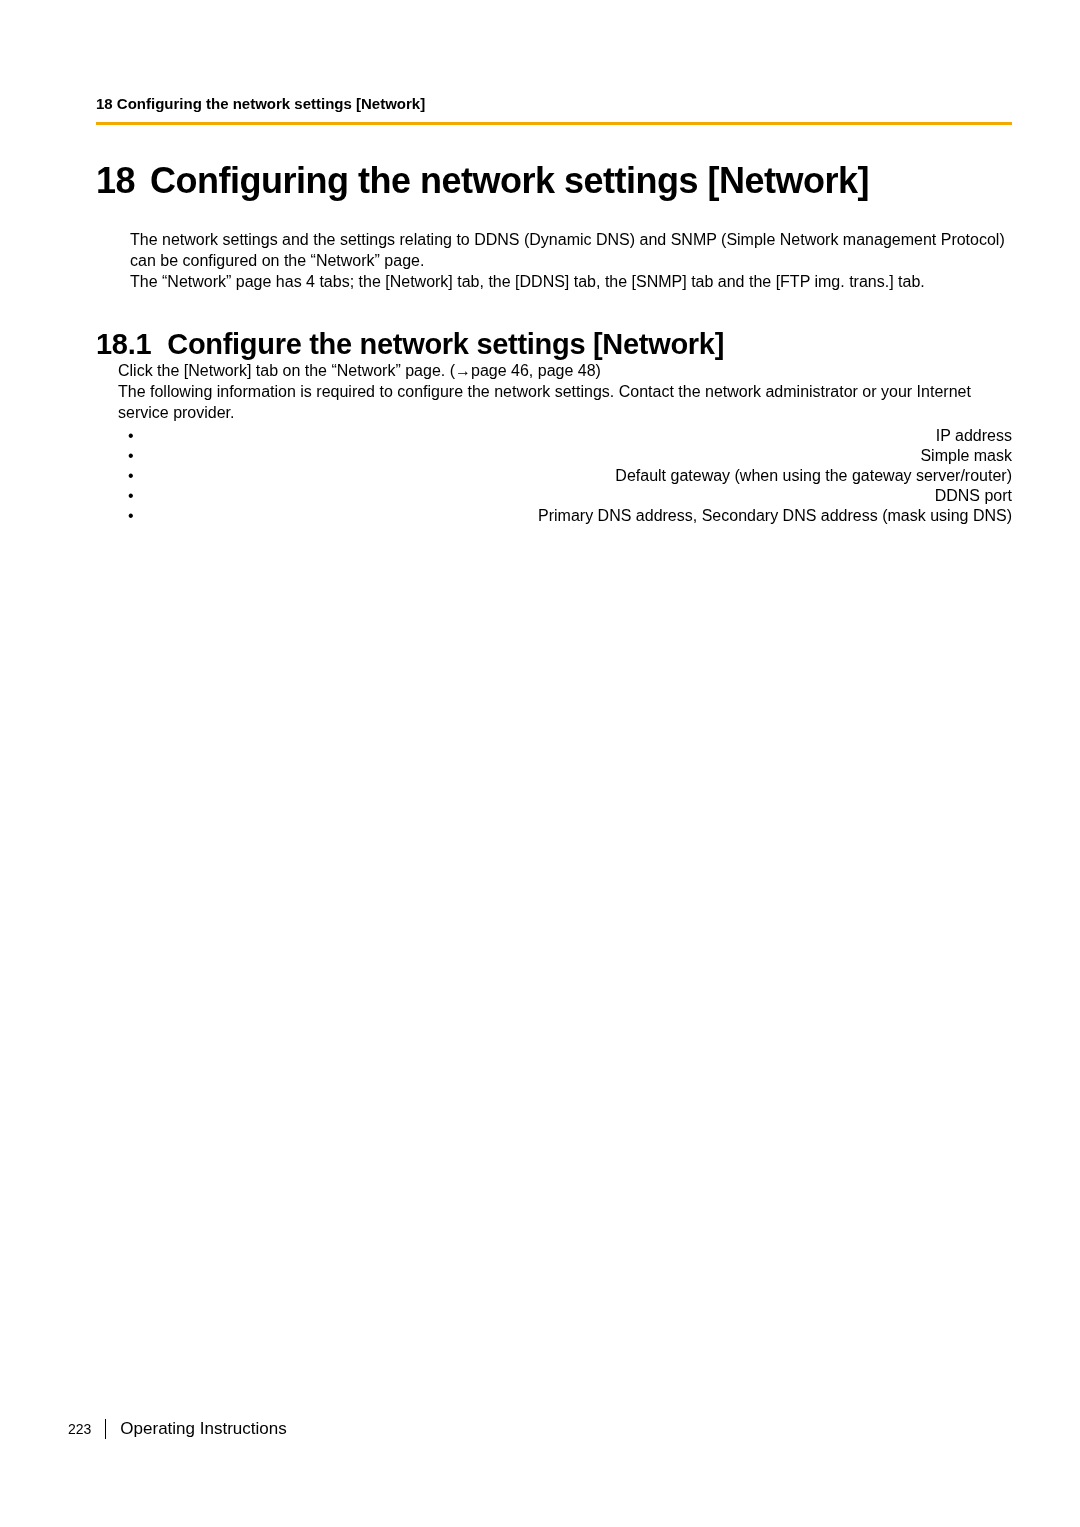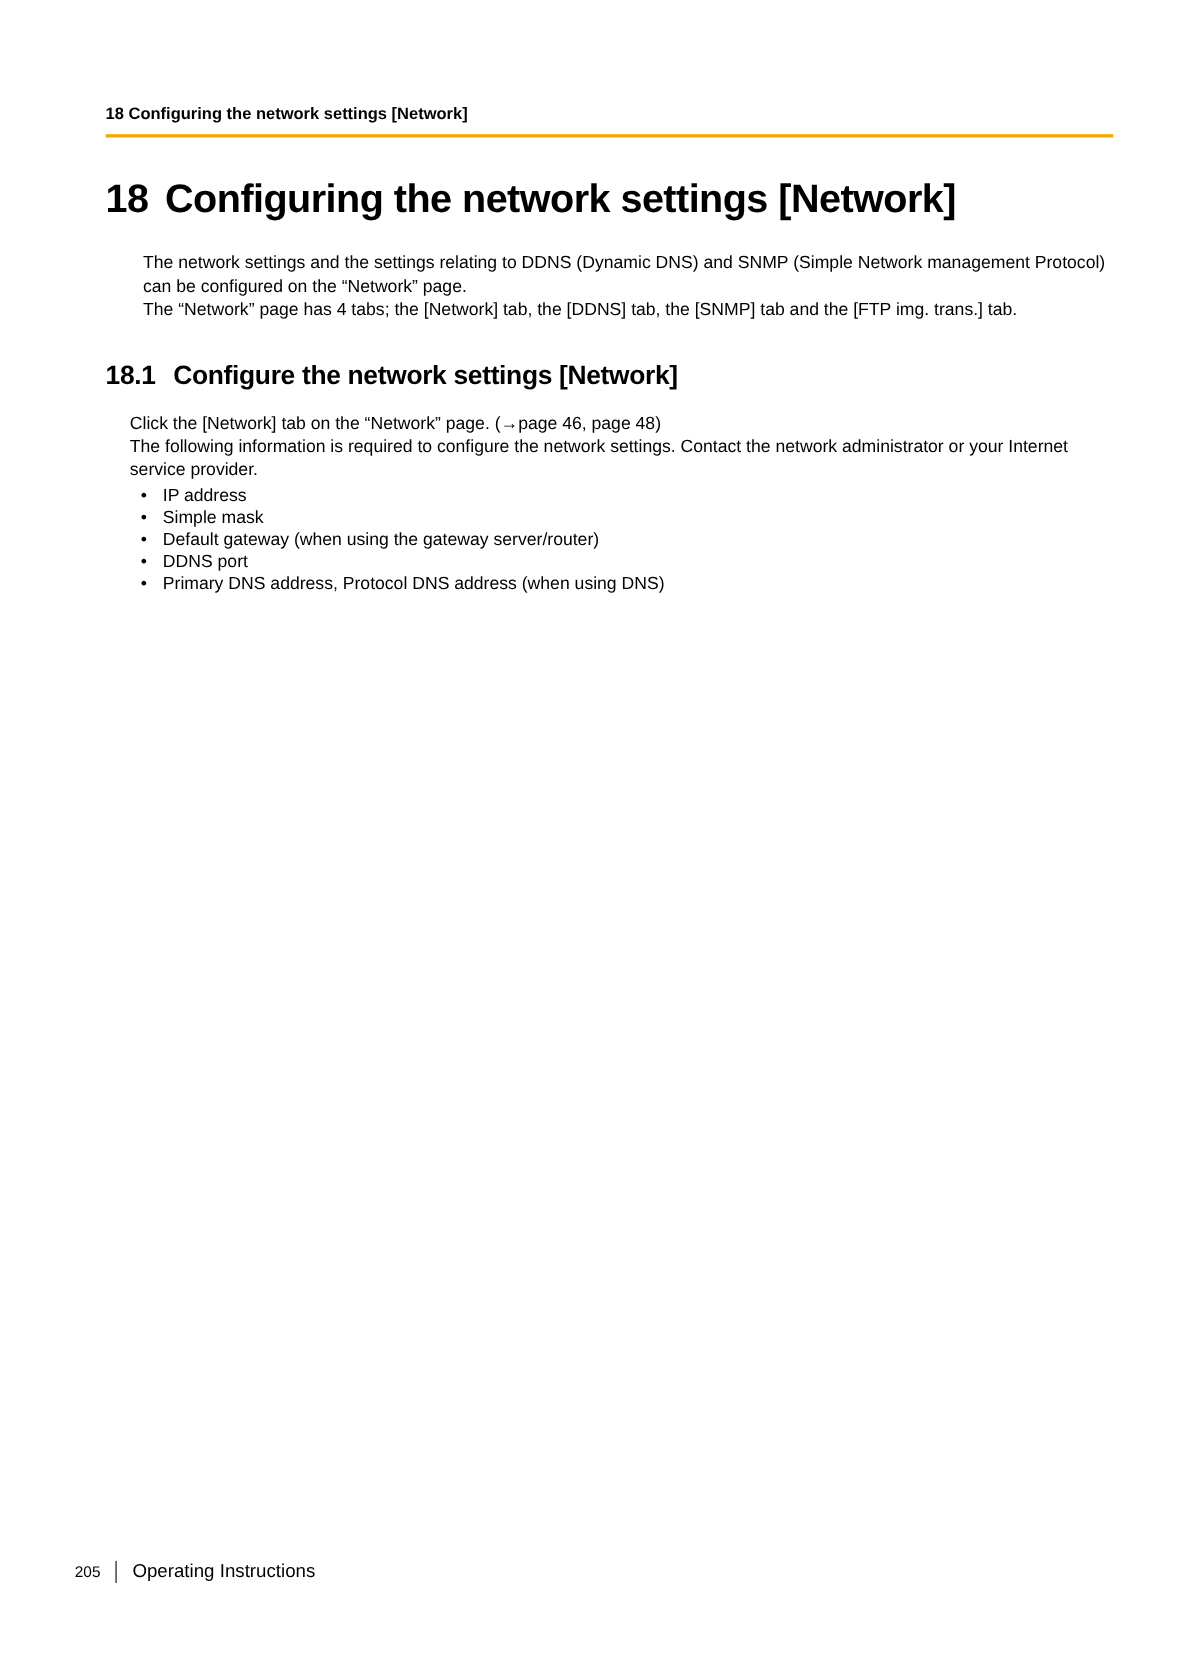--- a/index.html
+++ b/index.html
@@ -38,23 +38,22 @@
       display: inline-block;
       margin-right: 15px;
     }
     .intro-text {
       font-size: 16px;
       line-height: 1.3;
       margin-left: 34px;
       margin-bottom: 36px;
     }
     .section-title {
-      font-size: 24px;
+      font-size: 29px;
       font-weight: bold;
-      margin-bottom: 20px;
       letter-spacing: -0.3px;
     }
     .section-number {
       display: inline-block;
       margin-right: 16px;
     }
     .section-body {
       margin-left: 22px;
       font-size: 16px;
       line-height: 1.3;
@@ -63,20 +62,21 @@
       font-family: Arial, sans-serif;
     }
     ul.bullets {
       list-style: none;
       margin-top: 2px;
     }
     ul.bullets li {
       position: relative;
       padding-left: 30px;
       line-height: 1.25;
+      text-align: right;
     }
     ul.bullets li::before {
       content: "•";
       position: absolute;
       left: 10px;
       top: 0;
       font-size: 16px;
     }
     .footer {
       position: absolute;
@@ -121,22 +121,22 @@
   </h2>
 
   <div class="section-body">
     <span>Click the [Network] tab on the “Network” page. (</span><span class="arrow">→</span><span>page 46, page 48)</span><br>
     <span>The following information is required to configure the network settings. Contact the network administrator or your Internet service provider.</span>
     <ul class="bullets">
       <li>IP address</li>
       <li>Simple mask</li>
       <li>Default gateway (when using the gateway server/router)</li>
       <li>DDNS port</li>
-      <li>Primary DNS address, Protocol DNS address (when using DNS)</li>
+      <li>Primary DNS address, Secondary DNS address (mask using DNS)</li>
     </ul>
   </div>
 </div>
 
 <div class="footer">
-  <span class="page-number">205</span>
+  <span class="page-number">223</span>
   <span class="footer-divider"></span>
   <span class="footer-label">Operating Instructions</span>
 </div>
 
 </body></html>

